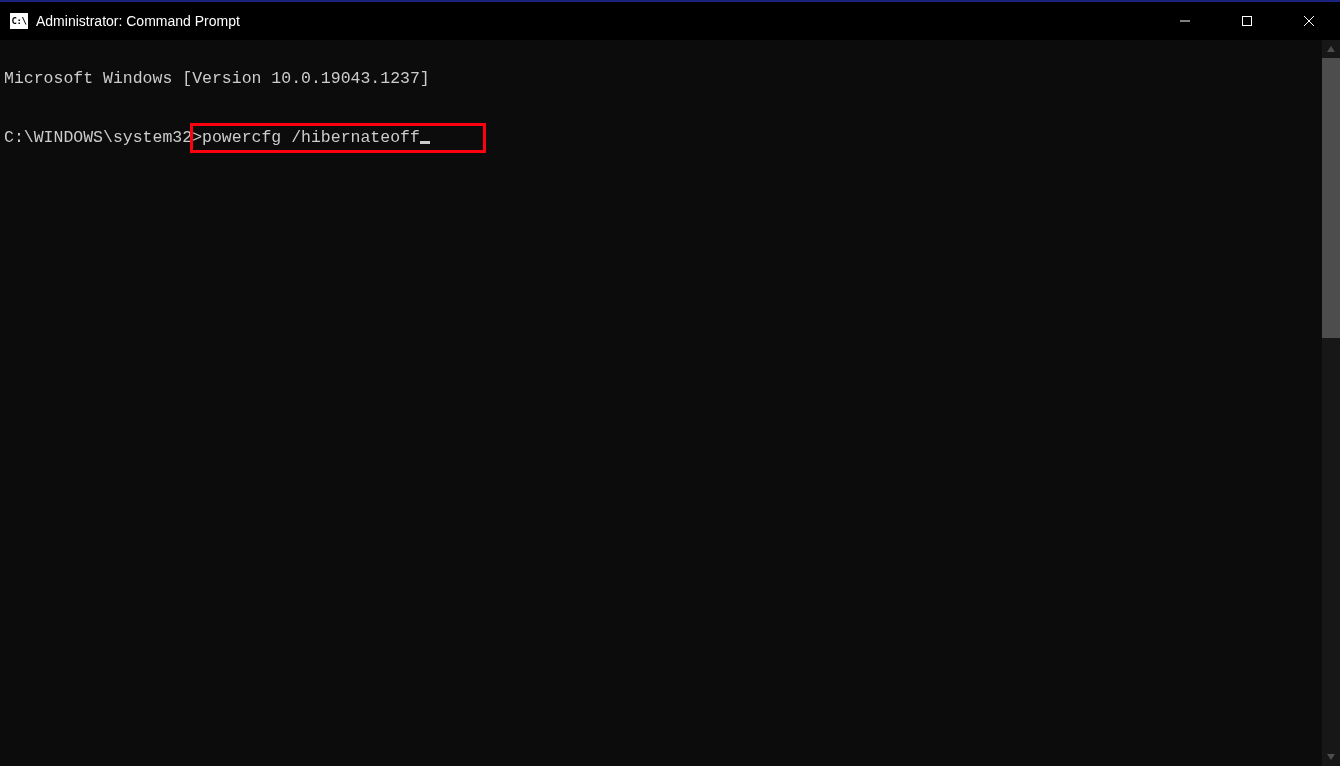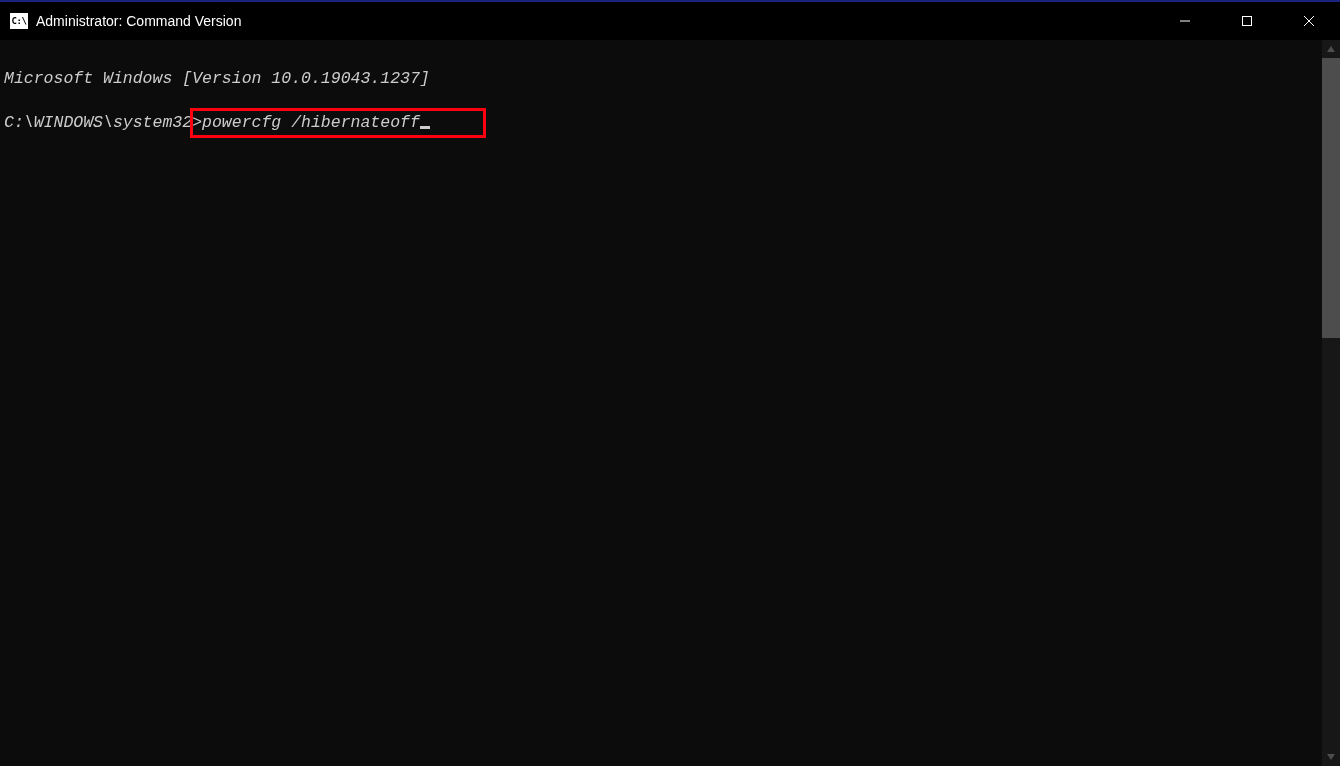--- a/index.html
+++ b/index.html
@@ -54,35 +54,34 @@
     justify-content: center;
     color: #fff;
     cursor: pointer;
   }
   .ctrl-btn svg { stroke: #fff; fill: none; stroke-width: 1; }
 
   .body-wrap {
     flex: 1;
     display: flex;
     position: relative;
-    font-style: italic;
   }
   .console {
     flex: 1;
     background: #0c0c0c;
     color: #cccccc;
     font-family: Consolas, "Courier New", monospace;
     font-size: 16.5px;
     line-height: 22px;
     padding: 6px 4px;
     white-space: pre;
     position: relative;
   }
   .line { display: block; }
-  .prompt-line { position: relative; margin-top: 22px; display: inline-block;}
+  .prompt-line { position: relative; margin-top: 37px; display: inline-block;}
   .highlight-box {
     position: absolute;
     border: 3px solid #ff0010;
     pointer-events: none;
     left: 186px;
     top: -4px;
     width: 296px;
     height: 30px;
   }
   .cursor {
@@ -117,21 +116,21 @@
   }
 </style>
 </head>
 <body>
 
 <div class="window">
 
   <div class="titlebar">
     <div class="titlebar-left">
       <span class="app-icon">C:\</span>
-      <span class="title-text">Administrator: Command Version</span>
+      <span class="title-text">Administrator: Command Prompt</span>
     </div>
     <div class="window-controls">
       <div class="ctrl-btn">
         <svg width="12" height="12" viewBox="0 0 12 12">
             <line x1="1" y1="6" x2="11" y2="6"></line>
           </svg>
       </div>
       <div class="ctrl-btn">
         <svg width="12" height="12" viewBox="0 0 12 12">
             <rect x="1.5" y="1.5" width="9" height="9"></rect>

